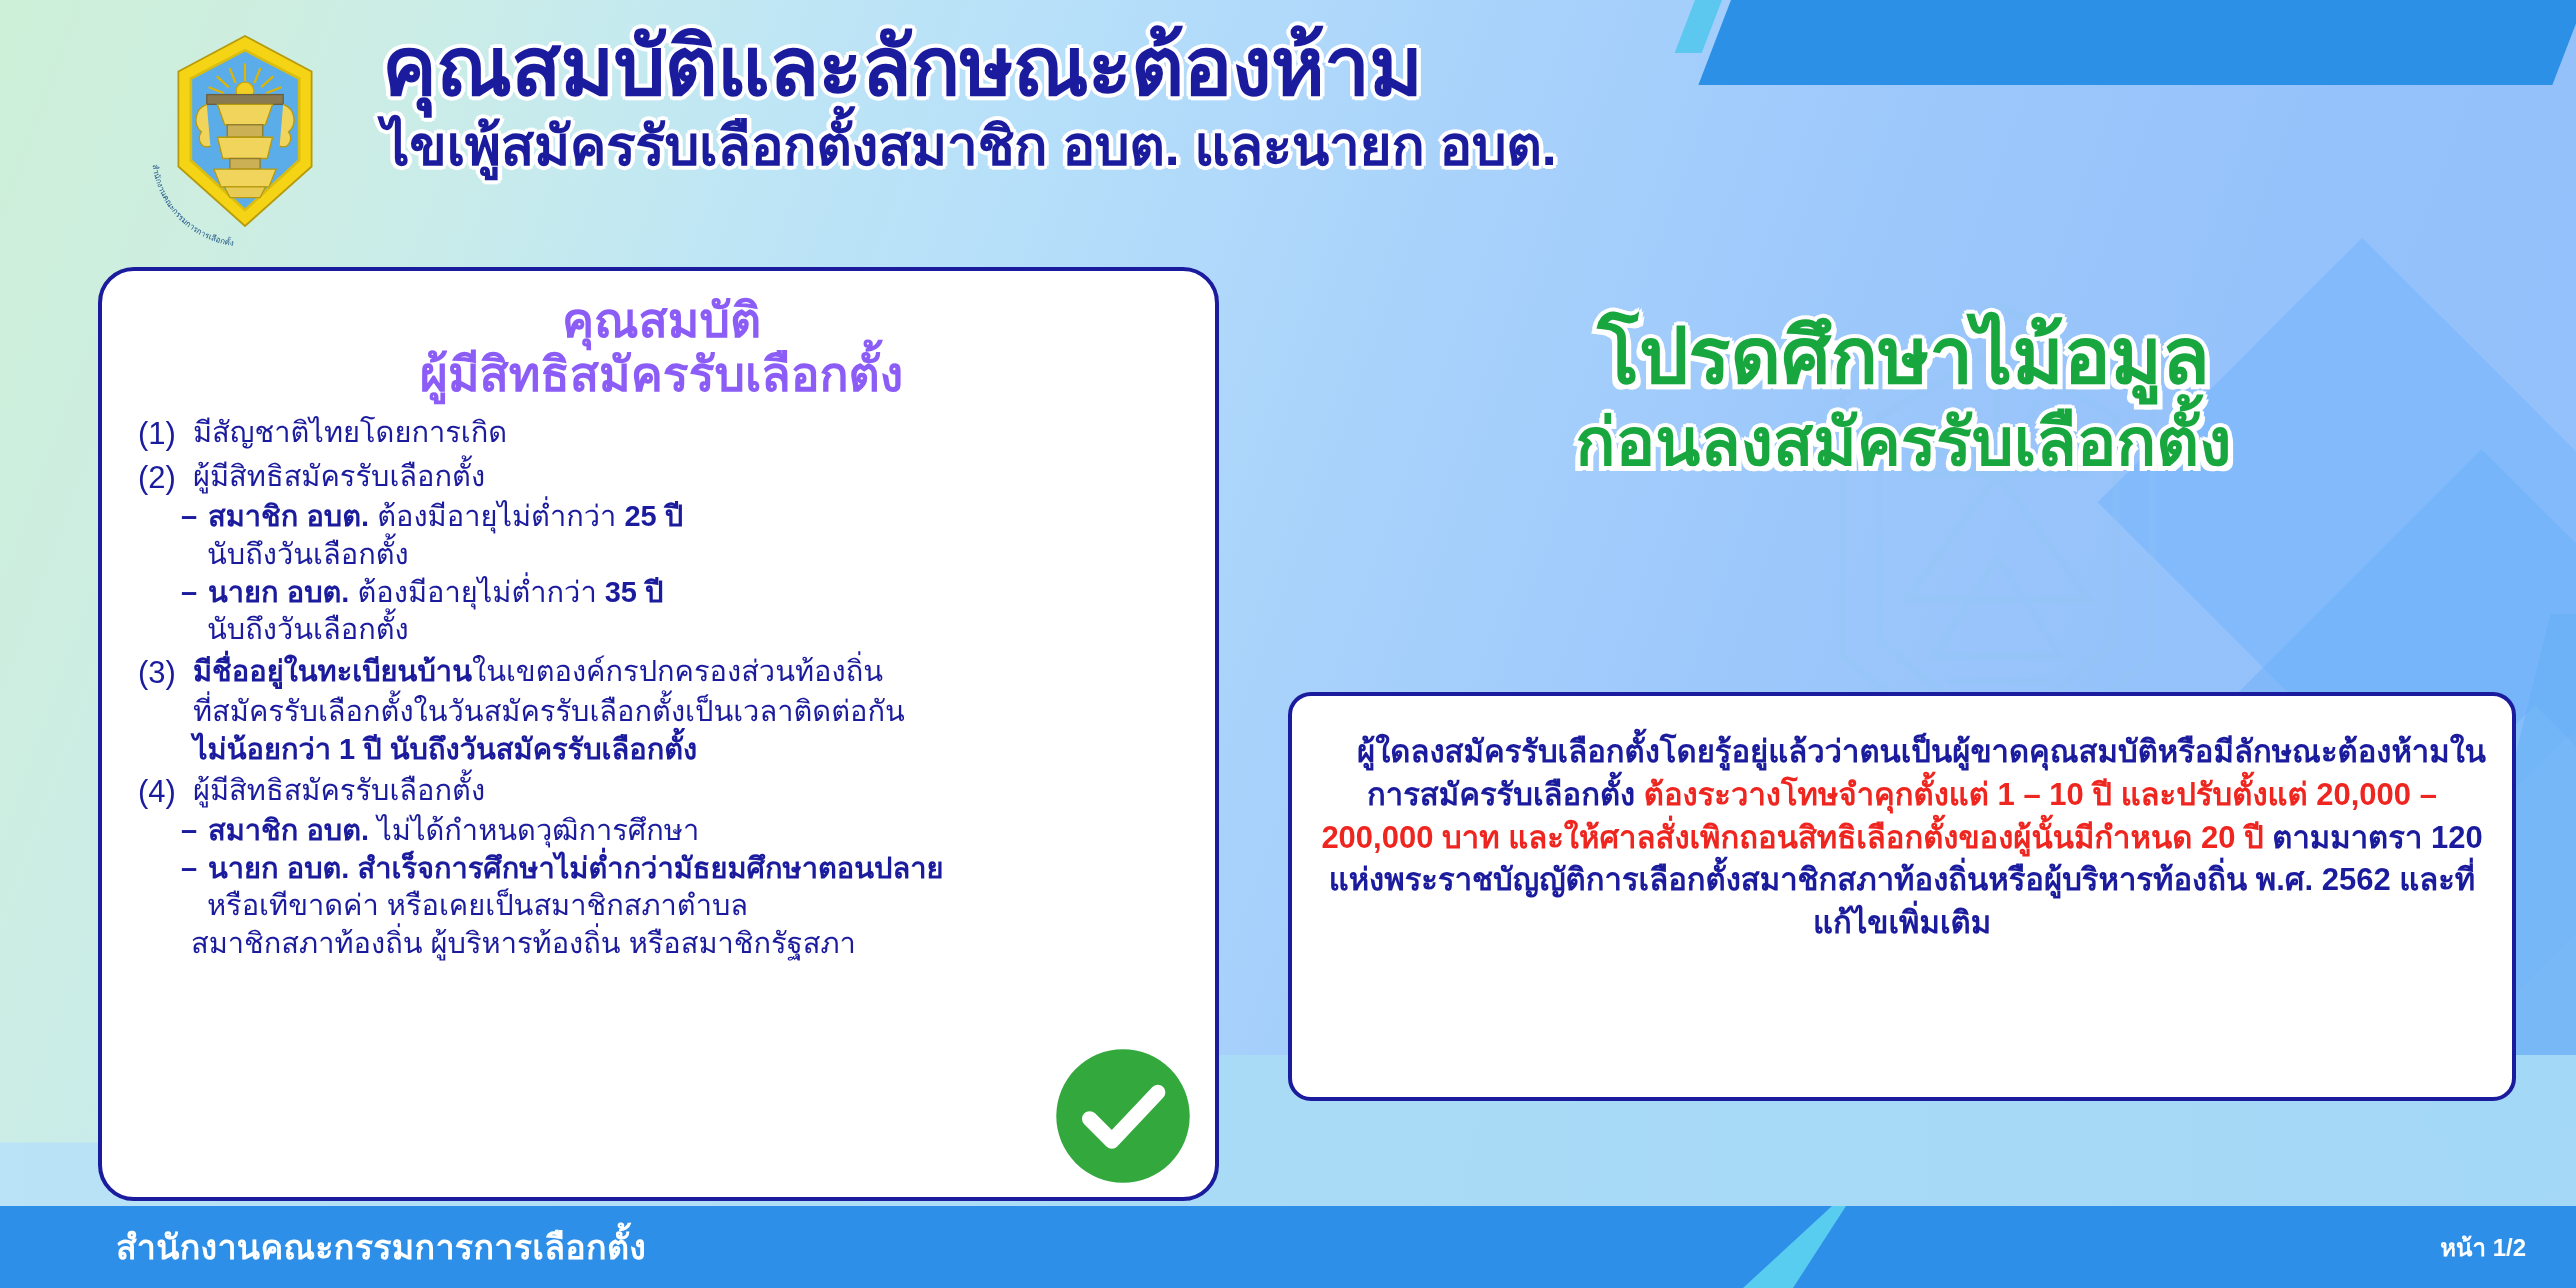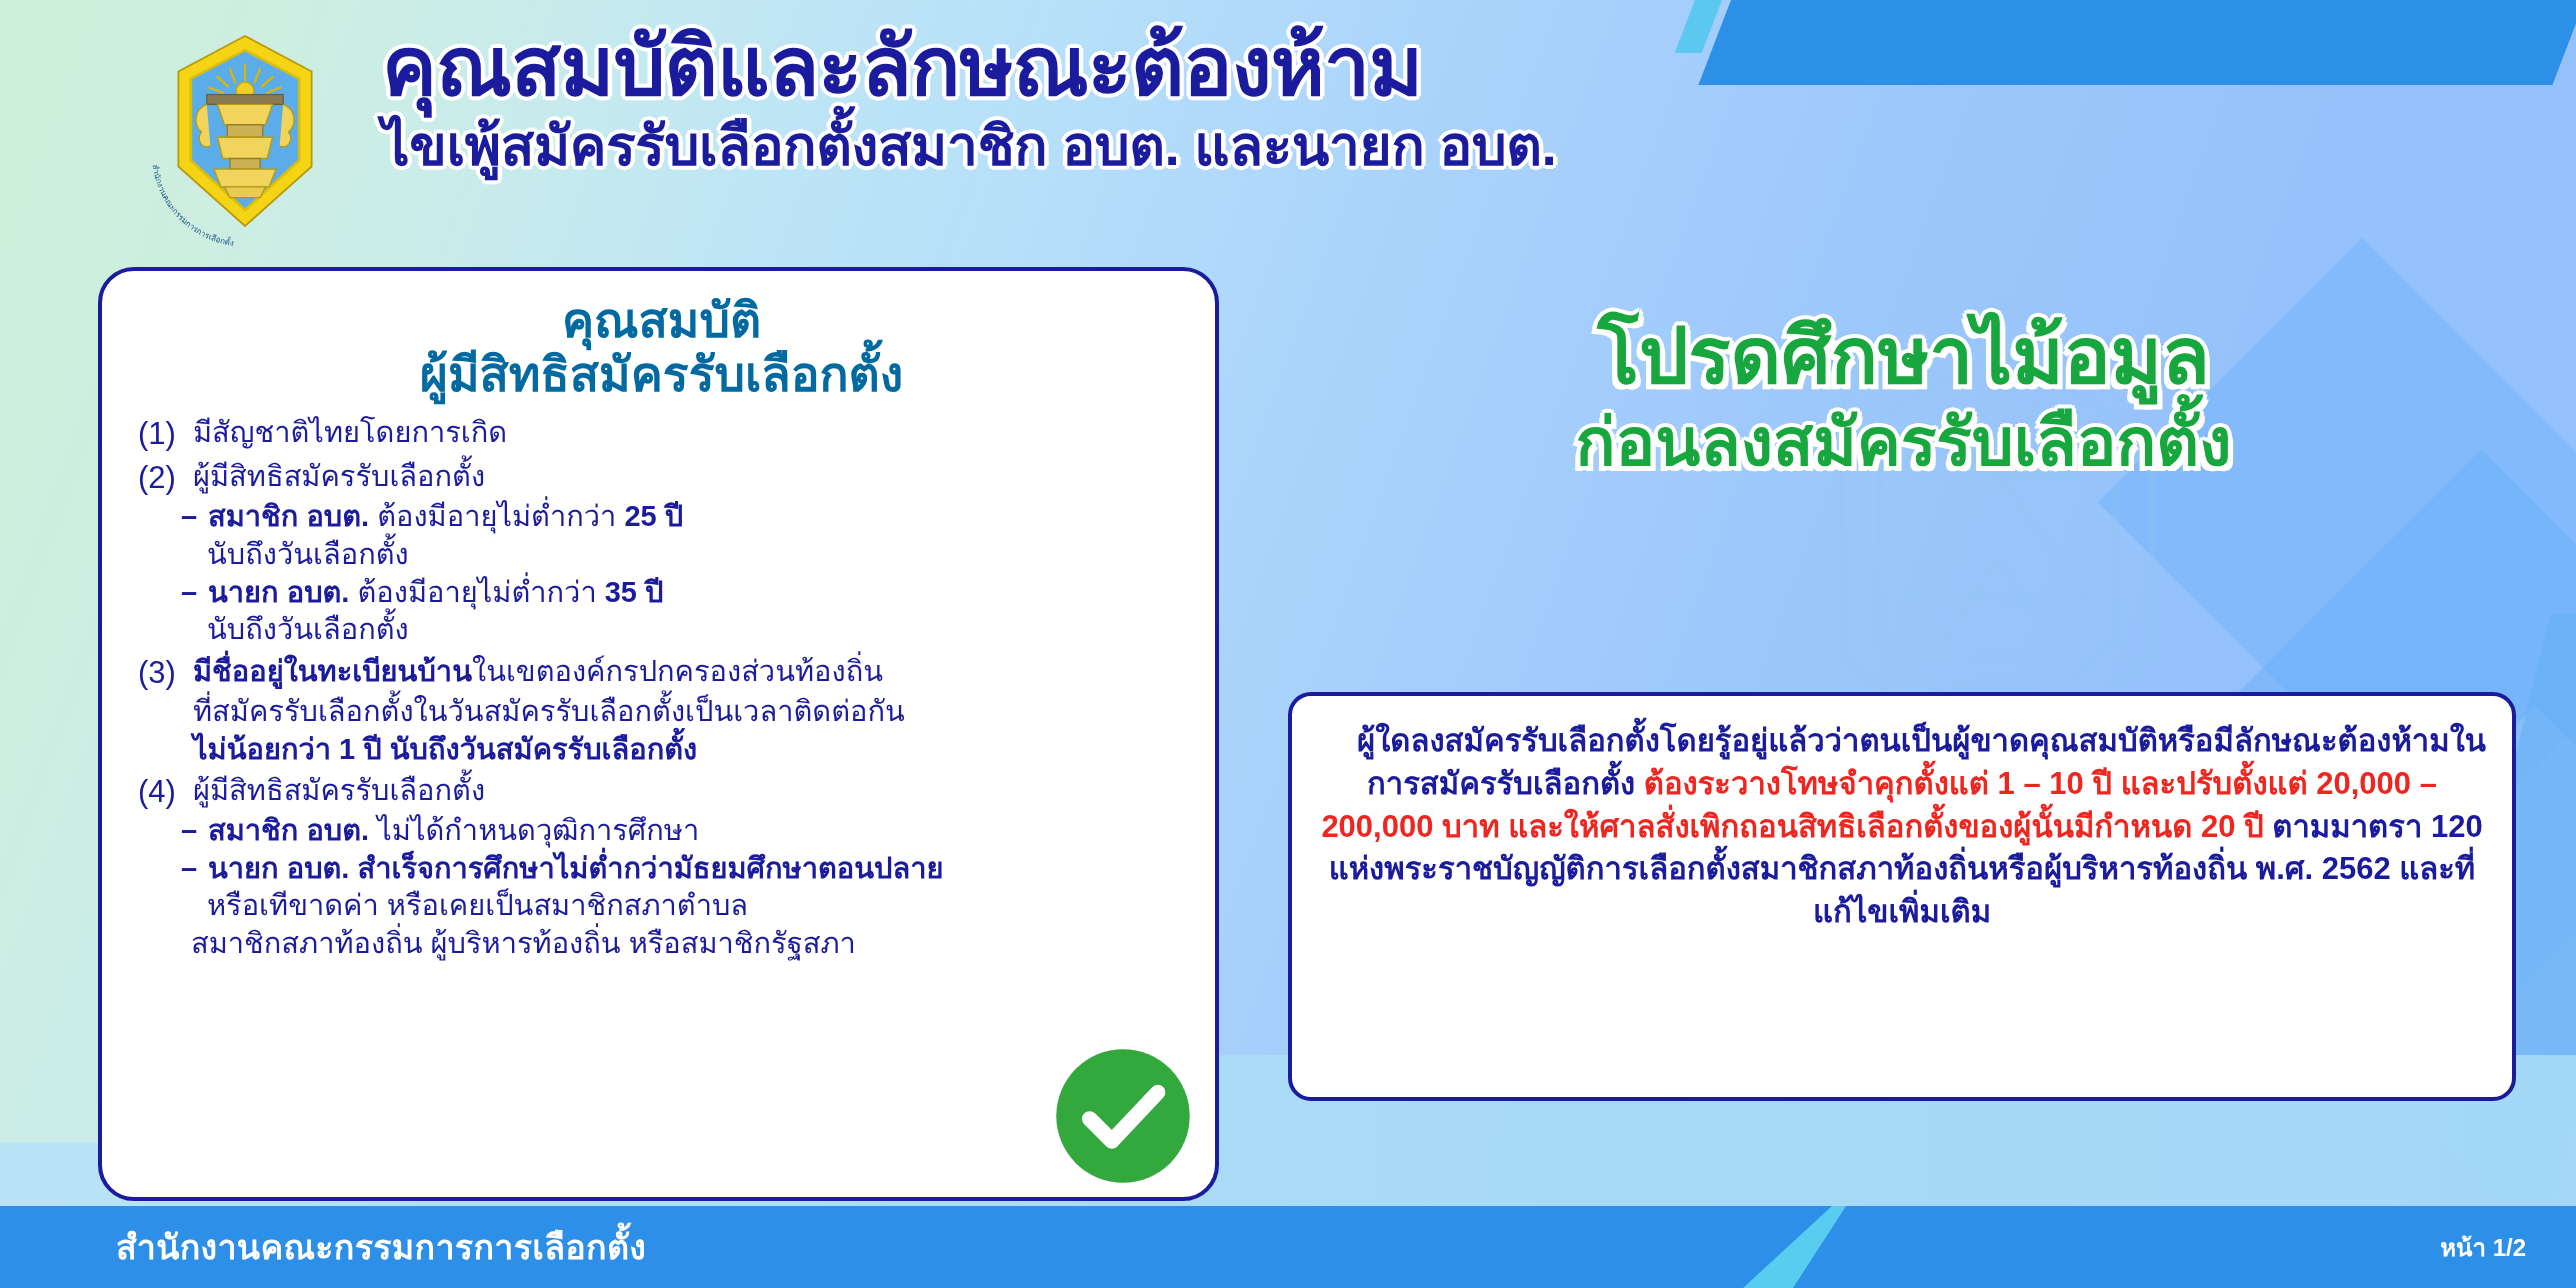--- a/index.html
+++ b/index.html
@@ -159,21 +159,21 @@
     position: absolute;
     left: 98px; top: 267px;
     width: 1121px; height: 934px;
     background: #ffffff;
     border: 4.4px solid #1b1b9e;
     border-radius: 36px;
     padding: 23px 30px 0 36px;
   }
   .card-title {
     text-align: center;
-    color: #0369a1;
+    color: #8b5cf6;
     font-weight: bold;
     line-height: 1.12;
     margin-bottom: 12.5px;
   }
   .card-title .l1 { font-size: 48px; display: block; }
   .card-title .l2 { font-size: 48px; display: block; }
 
   .list { color: #1b1b9e; font-size: 29px; line-height: 1.30; }
   .li { display: flex; align-items: flex-start; margin-top: 3.6px; }
   .li .num { flex: 0 0 auto; width: 55px; font-size: 31px; }
@@ -209,21 +209,21 @@
   .green-head .g2 { font-size: 66px; display: block; white-space: nowrap; margin-top: 5.3px; }
 
   
   .warnbox {
     position: absolute;
     left: 1288px; top: 692px;
     width: 1228px; height: 409px;
     background: #ffffff;
     border: 4.4px solid #1b1b9e;
     border-radius: 23px;
-    padding: 24px 23px 0 23px;
+    padding: 35px 23px 0 23px;
   }
   .warn-p {
     color: #1b1b9e;
     font-size: 31px;
     font-weight: bold;
     line-height: 1.38;
     text-align: center;
     text-indent: 39px;
   }
   .warn-p .red { color: #ef2620; }

